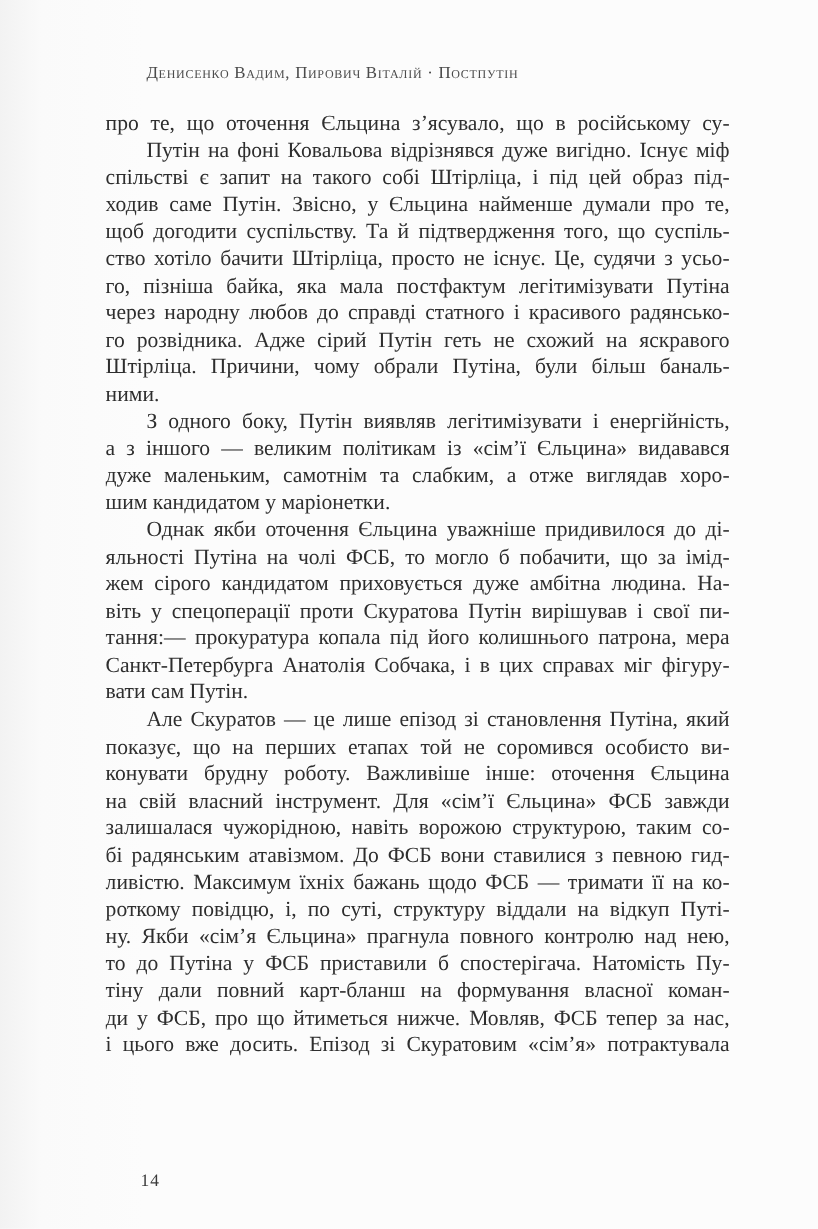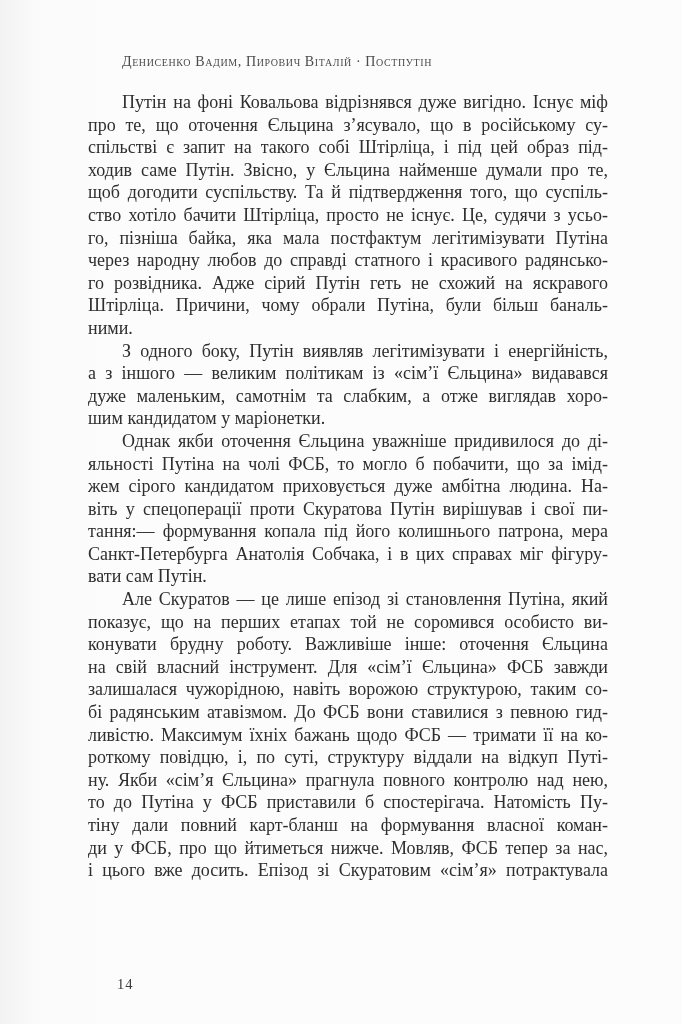--- a/index.html
+++ b/index.html
@@ -64,40 +64,40 @@
     margin-top: 48px;
   }
 </style>
 </head>
 <body>
 
 <div class="page">
   <div class="running-header">Денисенко Вадим, Пирович Віталій · Постпутін</div>
 
   <div class="text-block" id="text-block">
+      <div class="line">про те, що оточення Єльцина з’ясувало, що в російському су-</div>
       <div class="line indent">Путін на фоні Ковальова відрізнявся дуже вигідно. Існує міф</div>
-      <div class="line">про те, що оточення Єльцина з’ясувало, що в російському су-</div>
       <div class="line">спільстві є запит на такого собі Штірліца, і під цей образ під-</div>
       <div class="line">ходив саме Путін. Звісно, у Єльцина найменше думали про те,</div>
       <div class="line">щоб догодити суспільству. Та й підтвердження того, що суспіль-</div>
       <div class="line">ство хотіло бачити Штірліца, просто не існує. Це, судячи з усьо-</div>
       <div class="line">го, пізніша байка, яка мала постфактум легітимізувати Путіна</div>
       <div class="line">через народну любов до справді статного і красивого радянсько-</div>
       <div class="line">го розвідника. Адже сірий Путін геть не схожий на яскравого</div>
       <div class="line">Штірліца. Причини, чому обрали Путіна, були більш баналь-</div>
       <div class="line para-end">ними.</div>
       <div class="line indent">З одного боку, Путін виявляв легітимізувати і енергійність,</div>
       <div class="line">а з іншого — великим політикам із «сім’ї Єльцина» видавався</div>
       <div class="line">дуже маленьким, самотнім та слабким, а отже виглядав хоро-</div>
       <div class="line para-end">шим кандидатом у маріонетки.</div>
       <div class="line indent">Однак якби оточення Єльцина уважніше придивилося до ді-</div>
       <div class="line">яльності Путіна на чолі ФСБ, то могло б побачити, що за імід-</div>
       <div class="line">жем сірого кандидатом приховується дуже амбітна людина. На-</div>
       <div class="line">віть у спецоперації проти Скуратова Путін вирішував і свої пи-</div>
-      <div class="line">тання:— формування копала під його колишнього патрона, мера</div>
+      <div class="line">тання:— прокуратура копала під його колишнього патрона, мера</div>
       <div class="line">Санкт-Петербурга Анатолія Собчака, і в цих справах міг фігуру-</div>
       <div class="line para-end">вати сам Путін.</div>
       <div class="line indent">Але Скуратов — це лише епізод зі становлення Путіна, який</div>
       <div class="line">показує, що на перших етапах той не соромився особисто ви-</div>
       <div class="line">конувати брудну роботу. Важливіше інше: оточення Єльцина</div>
       <div class="line">на свій власний інструмент. Для «сім’ї Єльцина» ФСБ завжди</div>
       <div class="line">залишалася чужорідною, навіть ворожою структурою, таким со-</div>
       <div class="line">бі радянським атавізмом. До ФСБ вони ставилися з певною гид-</div>
       <div class="line">ливістю. Максимум їхніх бажань щодо ФСБ — тримати її на ко-</div>
       <div class="line">роткому повідцю, і, по суті, структуру віддали на відкуп Путі-</div>

